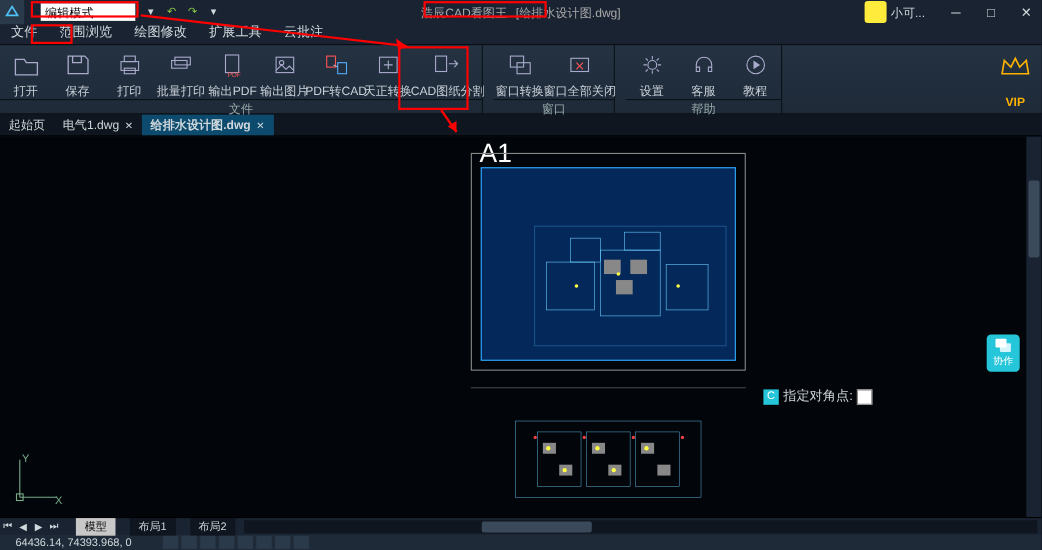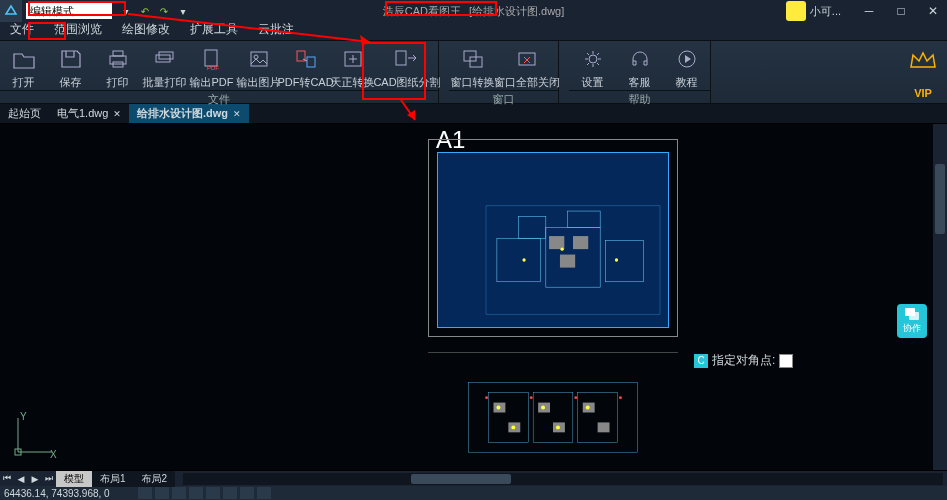--- a/index.html
+++ b/index.html
@@ -1,21 +1,21 @@
 <!DOCTYPE html>
 <html><head>
 <meta charset="utf-8">
 <style>
 * { margin: 0; padding: 0; box-sizing: border-box; }
 body { width: 947px; height: 500px; background: #1a2332; font-family: "Microsoft YaHei", sans-serif; color: #cfd8dc; font-size: 11px; overflow: hidden; position: relative; }
 
 
 .title-bar { height: 22px; background: #1a2332; display: flex; align-items: center; position: relative; }
 .app-logo { width: 22px; height: 22px; background: #2a3a4a; display: flex; align-items: center; justify-content: center; font-size: 12px; color: #4fc3f7; }
-.mode-input { width: 86px; height: 16px; background: #fff; color: #000; font-size: 11px; padding: 0 4px; margin-left: 4px; border: none; font-family: Liberation Mono, monospace; }
+.mode-input { width: 86px; height: 16px; background: #fff; color: #000; font-size: 11px; padding: 0 4px; margin-left: 15px; border: none; font-family: Liberation Mono, monospace; }
 .title-tools { display: flex; gap: 3px; margin-left: 6px; }
 .title-tool { width: 16px; height: 16px; display: flex; align-items: center; justify-content: center; font-size: 10px; cursor: pointer; }
 .title-center { position: absolute; left: 50%; transform: translateX(-50%); font-size: 11px; color: #aaa; display: flex; align-items: center; gap: 8px; }
 .title-right { position: absolute; right: 0; display: flex; align-items: center; gap: 4px; }
 .avatar { width: 20px; height: 20px; background: #ffeb3b; border-radius: 3px; }
 .win-btn { width: 28px; height: 20px; display: flex; align-items: center; justify-content: center; cursor: pointer; font-size: 12px; }
 
 
 .menu-bar { height: 18px; background: #1a2332; display: flex; align-items: flex-end; }
 .menu-item { padding: 2px 10px; font-size: 12px; cursor: pointer; }
@@ -46,27 +46,27 @@
 .drawing-inner { position: absolute; left: 8px; top: 12px; right: 8px; bottom: 8px; background: #04285a; border: 1px solid #3af; }
 .drawing-content { position: absolute; left: 20px; right: 20px; top: 20px; bottom: 20px; }
 .second-drawing { position: absolute; left: 428px; top: 228px; width: 250px; height: 120px; border-top: 1px solid #444; overflow: hidden; }
 .checkbox-area { position: absolute; left: 694px; top: 228px; font-size: 12px; display: flex; align-items: center; gap: 4px; }
 .coop-btn { position: absolute; right: 20px; top: 180px; width: 30px; height: 34px; background: #26c6da; border-radius: 4px; display: flex; flex-direction: column; align-items: center; justify-content: center; gap: 1px; cursor: pointer; }
 .ucs { position: absolute; left: 10px; bottom: 10px; }
 
 
 .layout-tabs { height: 16px; background: #1a2332; display: flex; align-items: center; border-top: 1px solid #000; }
 .layout-nav { width: 14px; height: 14px; display: flex; align-items: center; justify-content: center; font-size: 9px; cursor: pointer; }
-.layout-tab { padding: 1px 8px; font-size: 10px; cursor: pointer; background: #10161f; margin-left: 0; }
+.layout-tab { padding: 1px 8px; font-size: 10px; cursor: pointer; background: #10161f; margin-left: 13px; }
 .layout-tab.active { background: #c8c8c8; color: #000; }
 .scroll-h { flex: 1; margin: 0 4px 0 8px; height: 12px; background: #10161f; position: relative; }
 .scroll-h-thumb { position: absolute; left: 30%; width: 100px; height: 10px; top: 1px; background: #3a4a5a; border-radius: 2px; cursor: pointer; }
 
 
-.status-bar { height: 14px; background: #1e2a38; display: flex; align-items: center; font-size: 10px; padding: 0 4px; gap: 8px; }
+.status-bar { height: 14px; background: #1e2a38; display: flex; align-items: center; font-size: 10px; padding: 0 14px; gap: 8px; }
 .status-tools { display: flex; gap: 3px; margin-left: 20px; }
 .status-tool { width: 14px; height: 12px; background: #2a3a4a; cursor: pointer; }
 
 
 .red-box { position: absolute; border: 2px solid #f00; pointer-events: none; z-index: 100; }
 .red-arrow { position: absolute; z-index: 99; pointer-events: none; }
 
 svg { display: block; }
 </style>
 </head>

